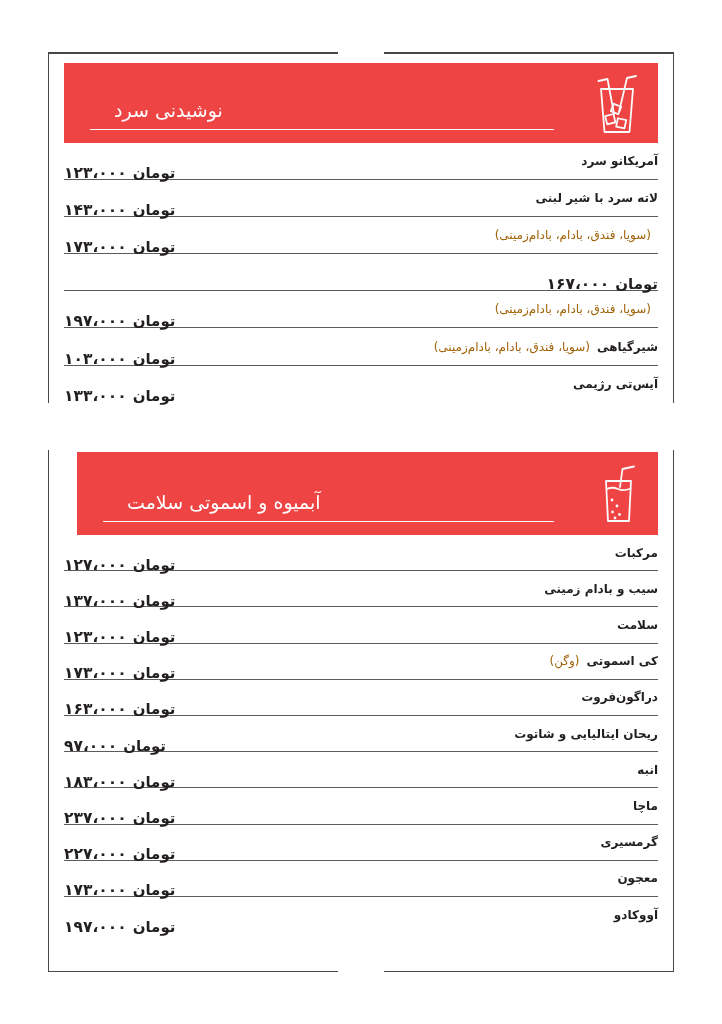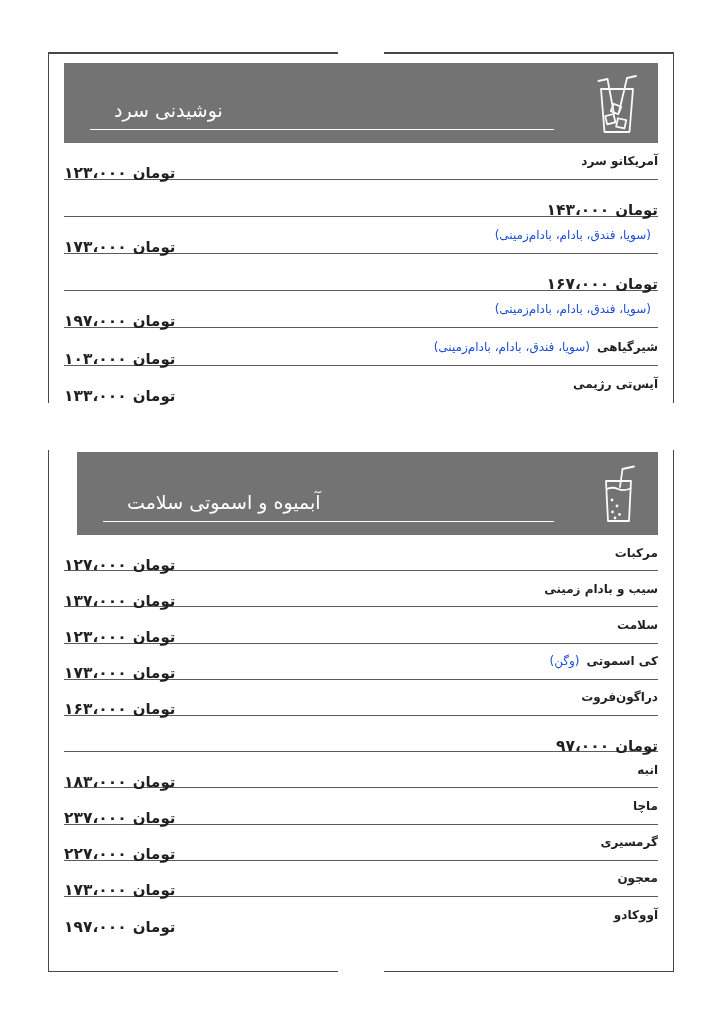--- a/index.html
+++ b/index.html
@@ -26,21 +26,21 @@
   .card-top::after  { right:0; width:calc(50% - 23px); }
   
   .card-bottom::before, .card-bottom::after {
     content:""; position:absolute; bottom:0; height:1.5px; background:#48484a;
   }
   .card-bottom::before { left:0; width:calc(50% - 23px); }
   .card-bottom::after  { right:0; width:calc(50% - 23px); }
 
   .sec-header {
     position:relative; margin:11px 15px 0 15px; height:80px;
-    background:#737373;
+    background:#ef4444;
   }
   .card-bottom .sec-header { margin-top:2px; height:83px;margin-left:28px; }
   .sec-title {
     position:absolute; left:50px; bottom:22px;
     color:#ffffff; font-size:19px; letter-spacing:0;
     white-space:nowrap;
   }
   .sec-underline {
     position:absolute; left:26px; right:104px; bottom:13px;
     height:1.5px; background:#fafafa;
@@ -52,21 +52,21 @@
     display:flex; justify-content:space-between; align-items:center;
     border-bottom:1px solid #5b5b5d;
     box-sizing:border-box;
   }
   .card-top .row { height:37.1px; }
   .card-bottom .row { height:36.2px; }
   .row:last-child { border-bottom:none; }
 
   .nm { display:flex; align-items:baseline; min-width:0; }
   .name { font-weight:bold; font-size:12px; white-space:nowrap; }
-  .note { font-size:12px; color:#1d4ed8; margin:0 7px; white-space:nowrap; }
+  .note { font-size:12px; color:#a16207; margin:0 7px; white-space:nowrap; }
   .note:empty { display:none; }
 
   .price { display:flex; align-items:flex-end; direction:ltr;margin-top:24px; }
   .amount { font-weight:bold; font-size:15.5px; white-space:nowrap; }
   .cur { font-weight:bold; font-size:15px; margin-left:6px; white-space:nowrap; }
 
   svg { display:block; }
 </style>
 </head>
 <body>
@@ -92,20 +92,24 @@
       <div class="nm">
         <span class="name">آمریکانو سرد</span>
 
       </div>
       <div class="price" dir="ltr">
         <span class="amount">۱۲۳،۰۰۰</span>
         <span class="cur">تومان</span>
       </div>
     </div>
     <div class="row">
+      <div class="nm">
+        <span class="name">لاته سرد با شیر لبنی</span>
+
+      </div>
       <div class="price" dir="ltr">
         <span class="amount">۱۴۳،۰۰۰</span>
         <span class="cur">تومان</span>
       </div>
     </div>
     <div class="row">
       <div class="nm">
         <span class="note">(سویا، فندق، بادام، بادام‌زمینی)</span>
       </div>
       <div class="price" dir="ltr">
@@ -216,20 +220,24 @@
       <div class="nm">
         <span class="name">دراگون‌فروت</span>
 
       </div>
       <div class="price" dir="ltr">
         <span class="amount">۱۶۳،۰۰۰</span>
         <span class="cur">تومان</span>
       </div>
     </div>
     <div class="row">
+      <div class="nm">
+        <span class="name">ریحان ایتالیایی و شاتوت</span>
+
+      </div>
       <div class="price" dir="ltr">
         <span class="amount">۹۷،۰۰۰</span>
         <span class="cur">تومان</span>
       </div>
     </div>
     <div class="row">
       <div class="nm">
         <span class="name">انبه</span>
 
       </div>

